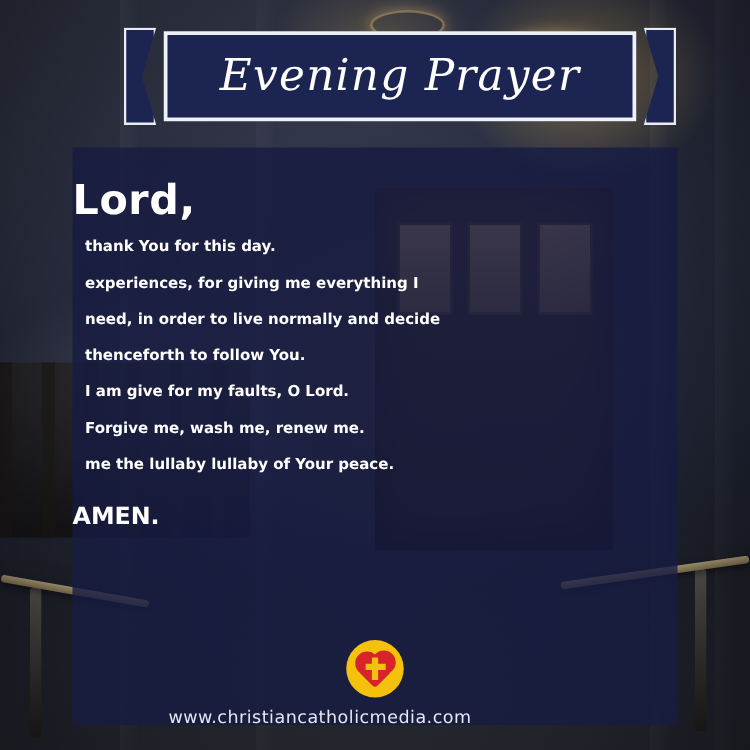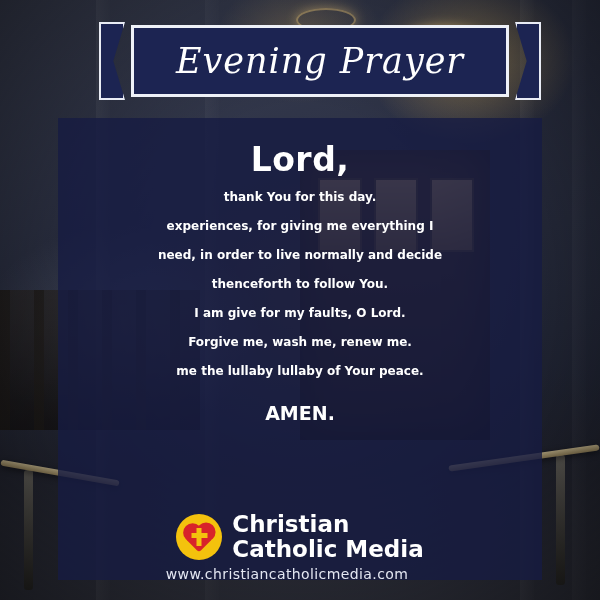--- a/index.html
+++ b/index.html
@@ -148,21 +148,21 @@
     top: 118px;
     width: 484px;
     height: 462px;
     background: rgba(22,28,66,0.80);
   }
   .prayer {
     position: absolute;
     left: 58px;
     top: 140px;
     width: 484px;
-    text-align: center;
+    text-align: left;
     color: #ffffff;
     font-family: "DejaVu Sans", sans-serif;
   }
   .lord {
     font-size: 33px;
     font-weight: 700;
     letter-spacing: .5px;
     margin-bottom: 4px;
   }
   .line {
@@ -240,21 +240,21 @@
     color: #ffffff;
     font-family: "DejaVu Sans", sans-serif;
     font-weight: 700;
     font-size: 23px;
     line-height: 25px;
     text-align: left;
   }
 
   .url {
     position: absolute;
-    left: 75px;
+    left: 44px;
     top: 566px;
     width: 424px;
     text-align: center;
     color: #e4e7f2;
     font-size: 14px;
     letter-spacing: .4px;
     font-family: "DejaVu Sans", sans-serif;
   }
 </style>
 </head>
@@ -307,21 +307,17 @@
     <div class="line">Forgive me, wash me, renew me.</div>
     <div class="line">me the lullaby lullaby of Your peace.</div>
     <div class="amen">AMEN.</div>
   </div>
 
   <div class="logo-row">
     <div class="logo-mark">
       <div class="logo-heart"></div>
       <div class="logo-cross"></div>
     </div>
-    <div class="logo-text">
-      <div>Christian</div>
-      <div>Catholic Media</div>
-    </div>
   </div>
 
   <div class="url">www.christiancatholicmedia.com</div>
 
 </div>
 
 </body></html>

